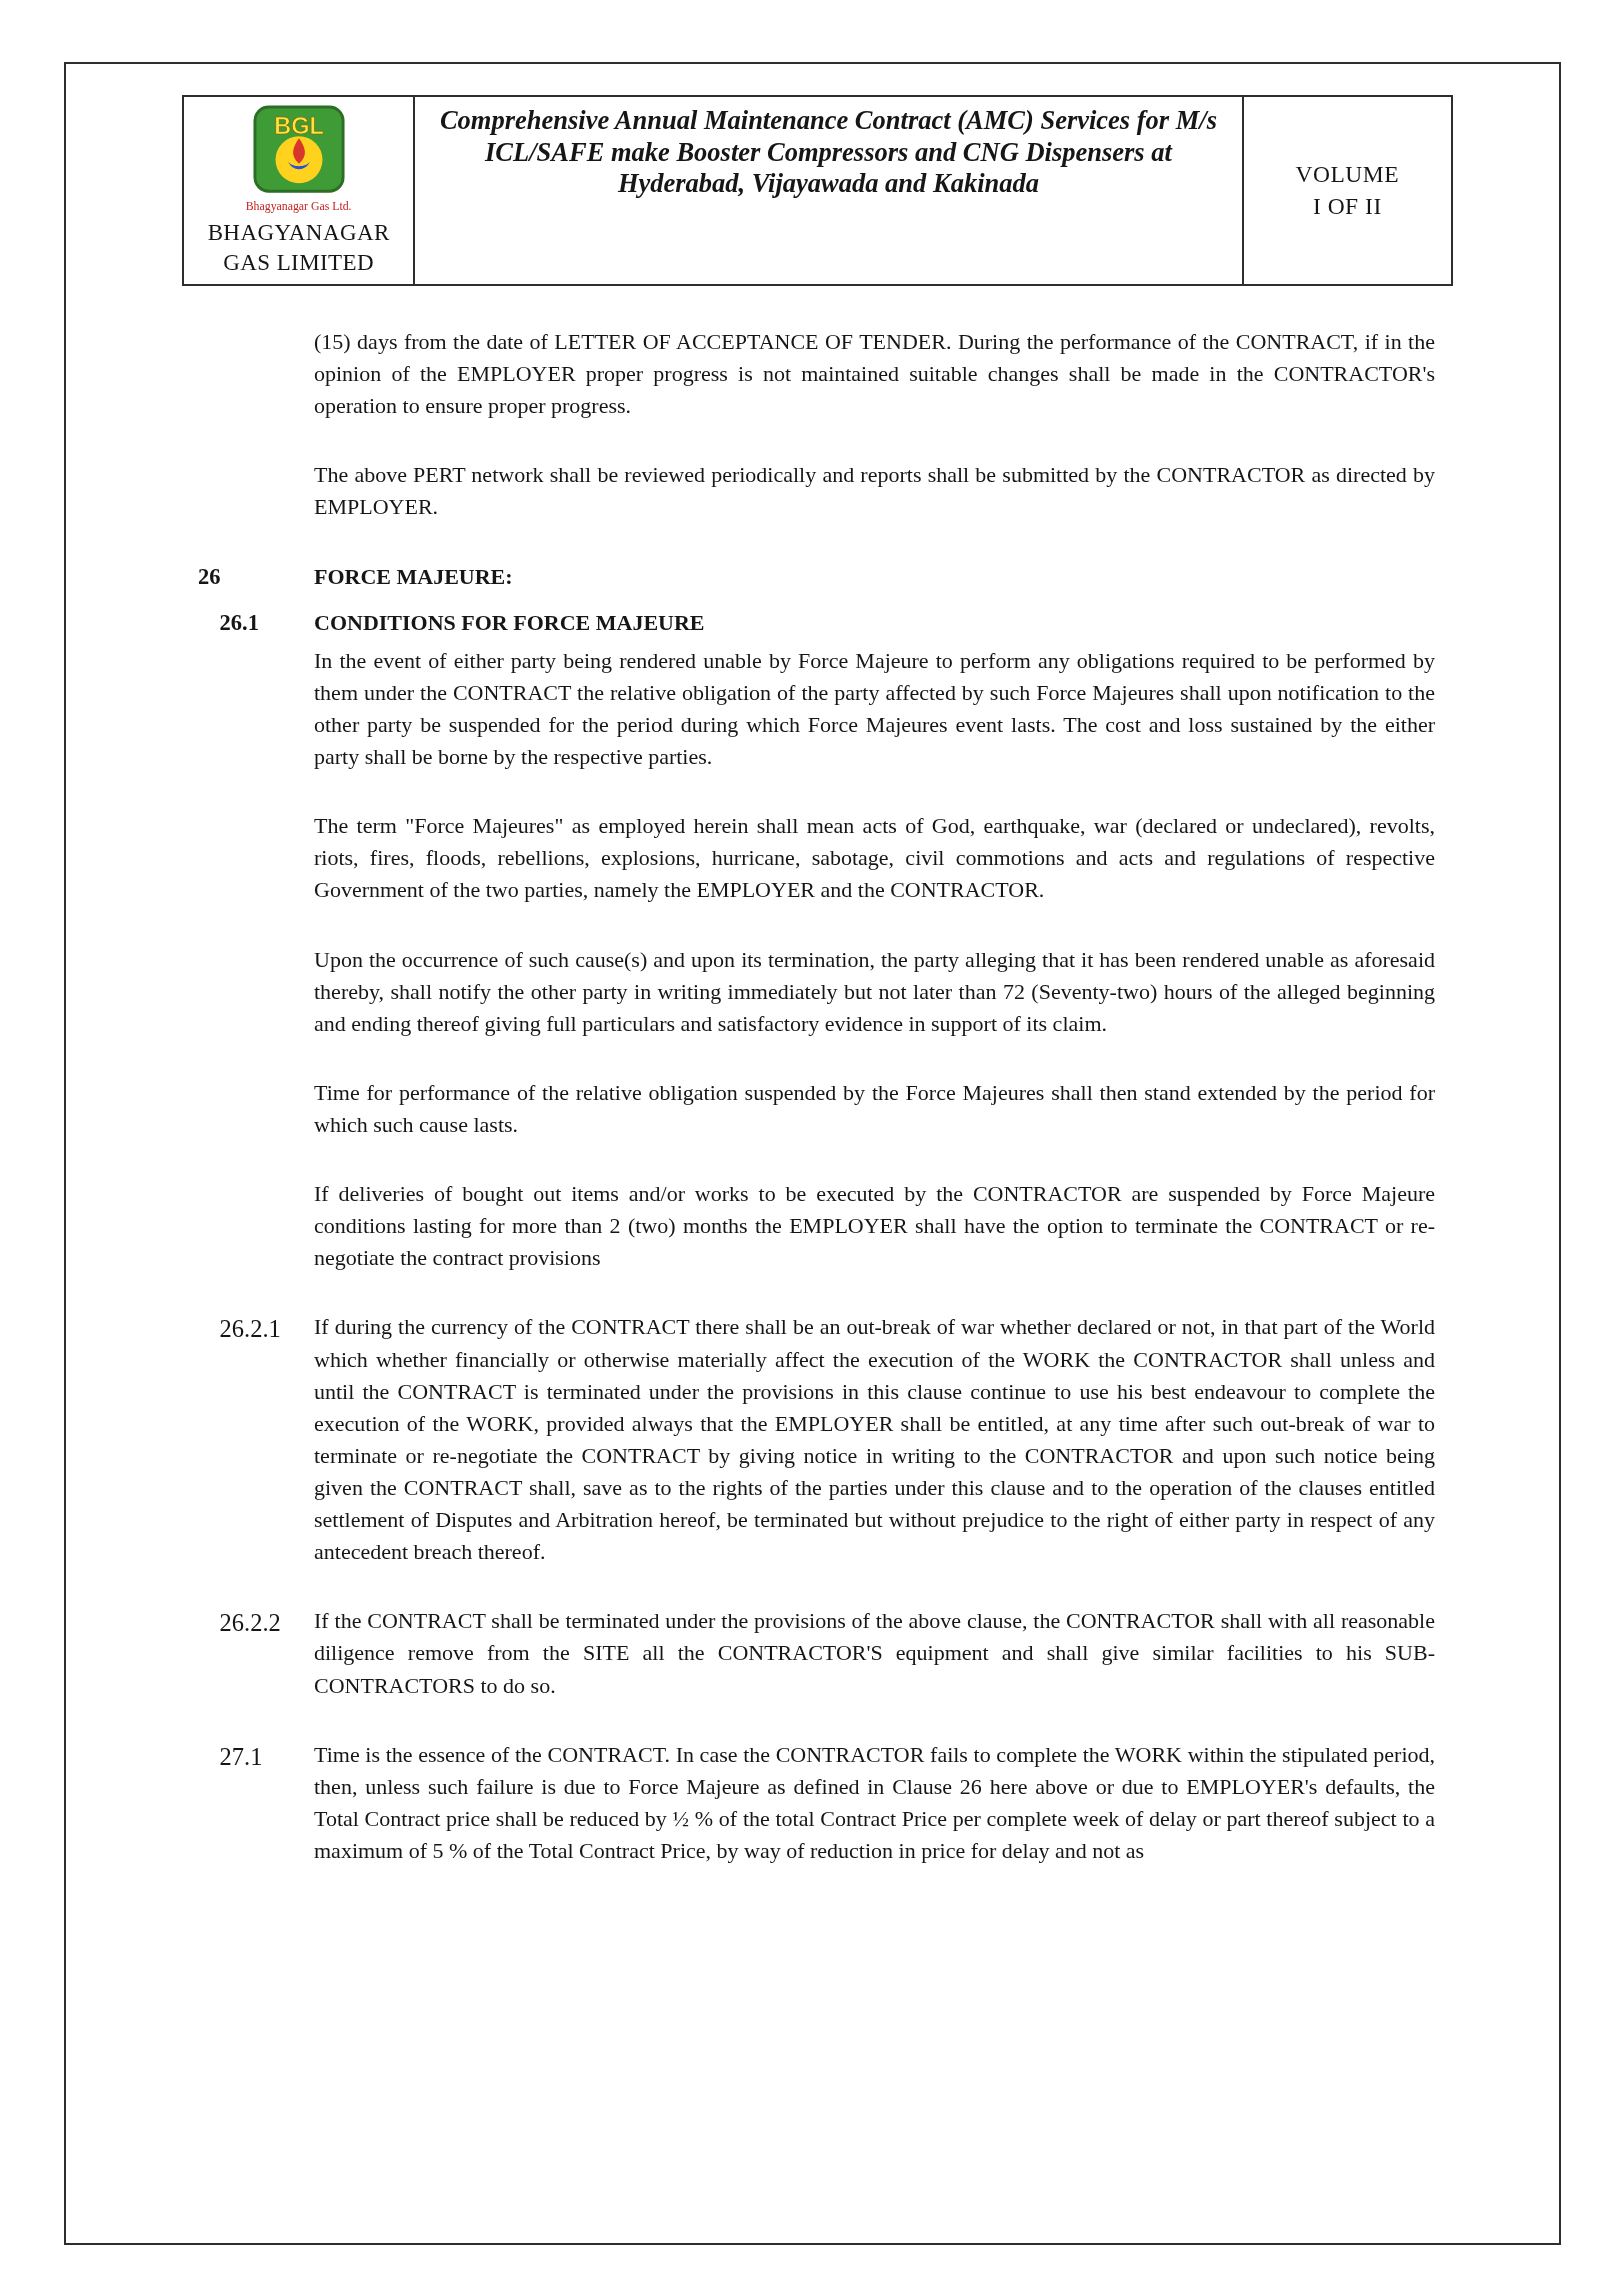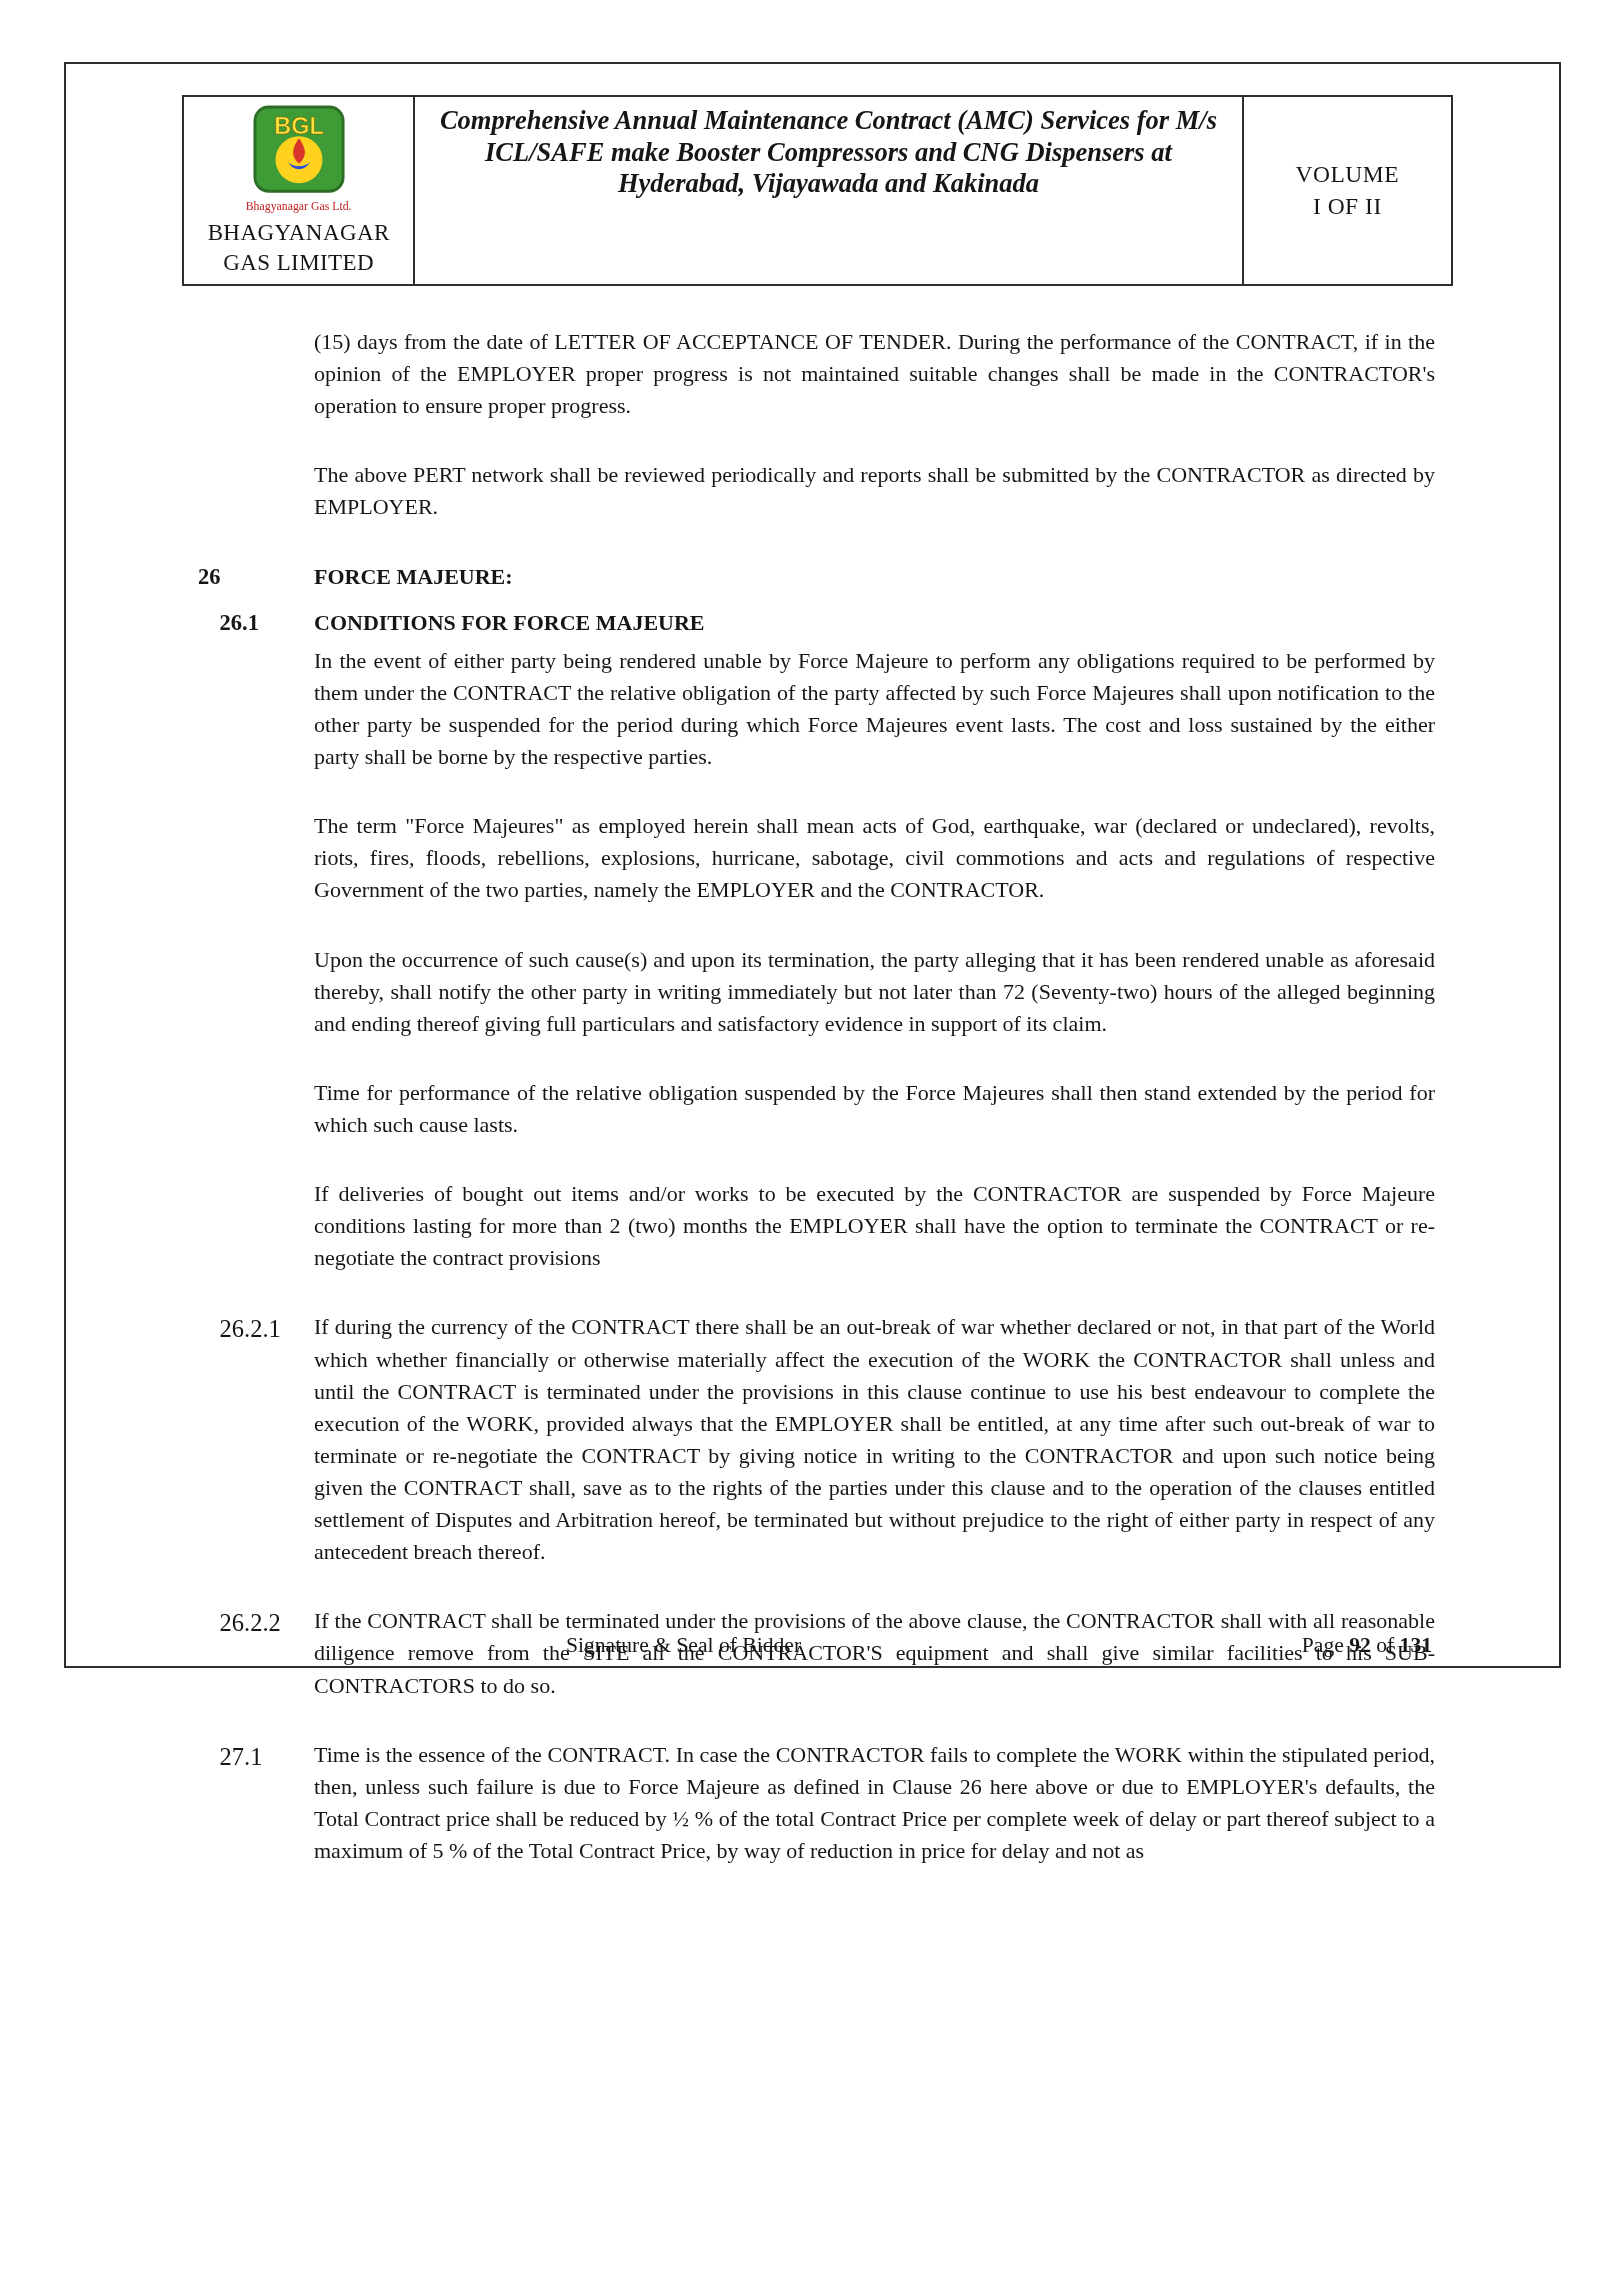--- a/index.html
+++ b/index.html
@@ -2,21 +2,21 @@
 <html><head>
 <meta charset="utf-8">
 <style>
   * { margin:0; padding:0; box-sizing:border-box; }
   html,body { background:#ffffff; }
   body {
     width:1621px; height:2293px; position:relative;
     font-family:"Liberation Serif", serif; color:#161616;
   }
   .page-border {
-    position:absolute; left:64px; top:62px; width:1497px; height:1606px;
+    position:absolute; left:64px; top:62px; width:1497px; height:2183px;
     border:2px solid #2e2e2e; background:#fff;
   }
   
   .header-table {
     position:absolute; left:116px; top:31px; width:1271px;
     display:flex; border:2px solid #2e2e2e;
   }
   .hcell { border-right:2px solid #2e2e2e; }
   .logo-cell { width:232px; padding:7.8px 5.9px 5.9px; text-align:center; }
   .title-cell { width:831px; text-align:center; padding:7.8px 15.7px 5.9px;font-style:italic; }
@@ -134,19 +134,15 @@
       <div class="row b-clause indent-num">
         <div class="gutter">26.2.2</div>
         <div class="btext">If the CONTRACT shall be terminated under the provisions of the above clause, the CONTRACTOR shall with all reasonable diligence remove from the SITE all the CONTRACTOR'S equipment and shall give similar facilities to his SUB-CONTRACTORS to do so.</div>
       </div>
       <div class="row b-clause indent-num">
         <div class="gutter">27.1</div>
         <div class="btext">Time is the essence of the CONTRACT. In case the CONTRACTOR fails to complete the WORK within the stipulated period, then, unless such failure is due to Force Majeure as defined in Clause 26 here above or due to EMPLOYER's defaults, the Total Contract price shall be reduced by ½ % of the total Contract Price per complete week of delay or part thereof subject to a maximum of 5 % of the Total Contract Price, by way of reduction in price for delay and not as</div>
       </div>
     </div>
 
-  <div class="footer">
-    <span class="footer-left">Signature &amp; Seal of Bidder</span>
-    <span class="footer-right"><span>Page </span><b>92</b><span> of </span><b>131</b></span>
-  </div>
 
 </div>
 
 
 </body></html>

